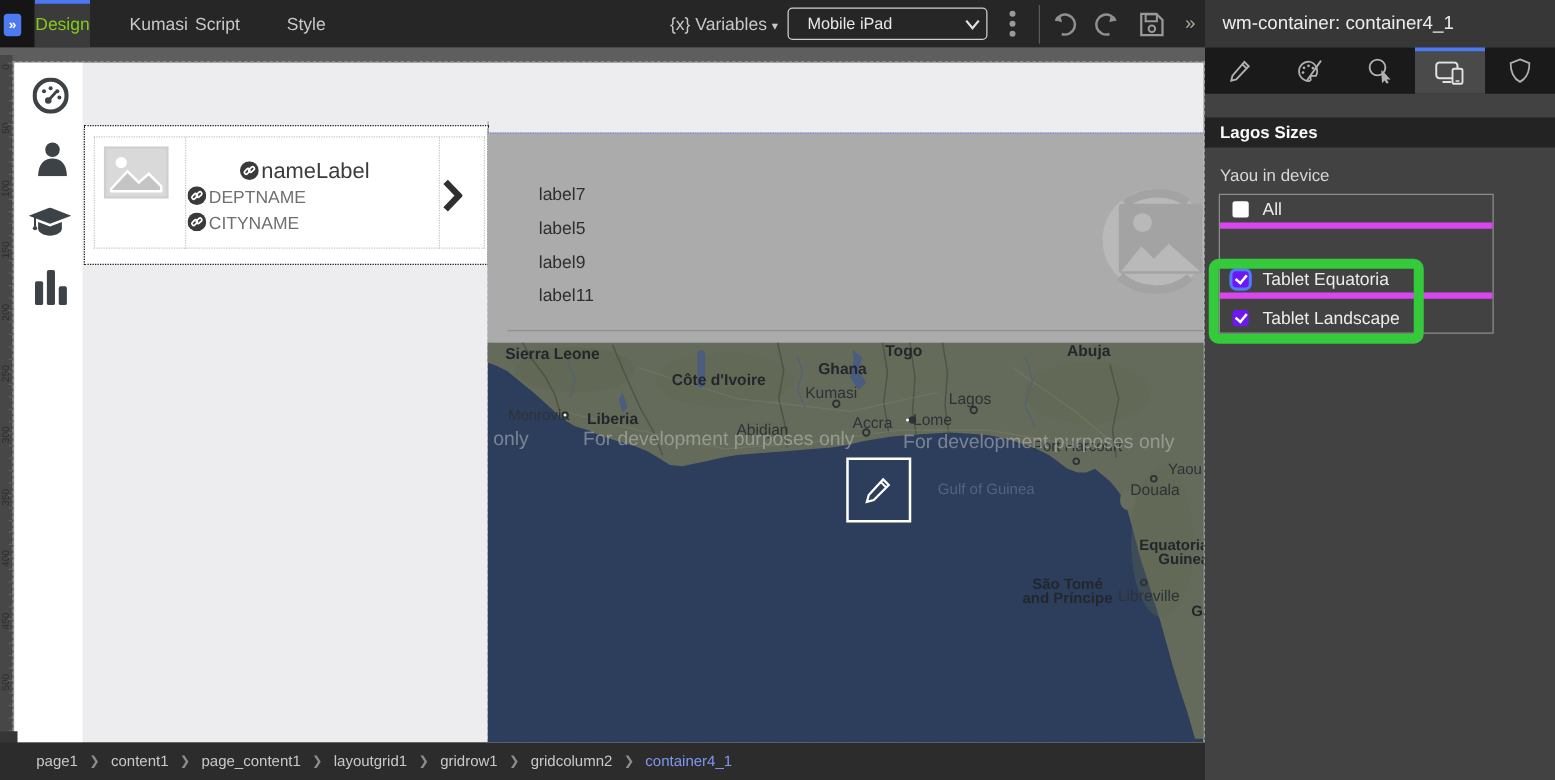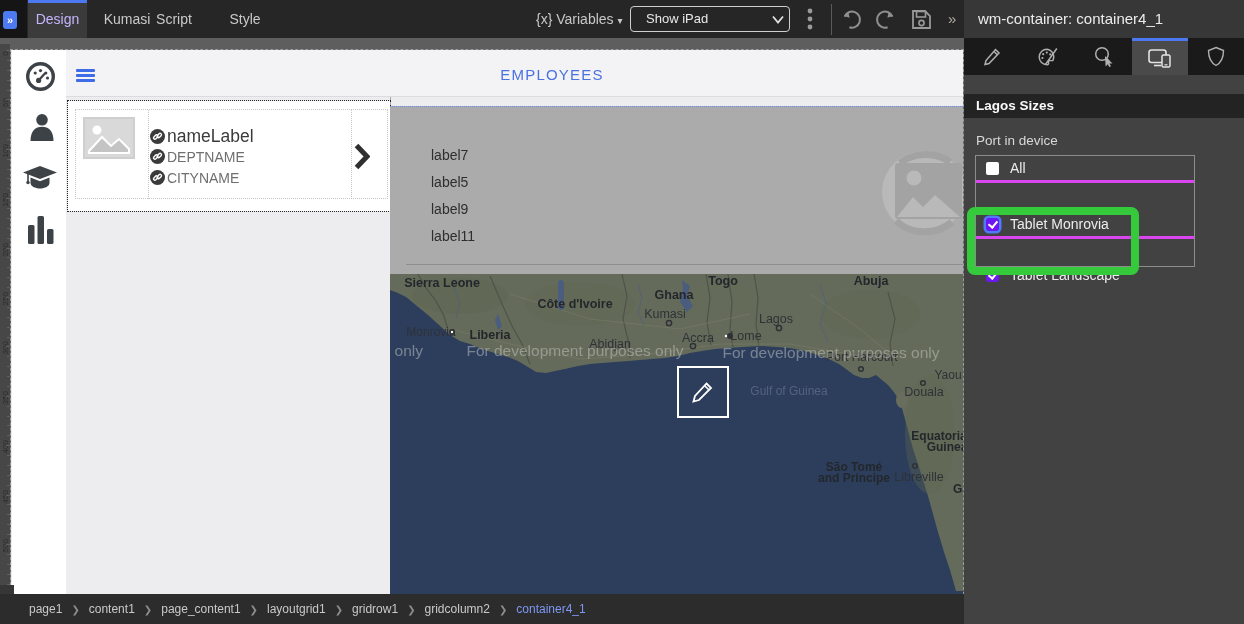--- a/index.html
+++ b/index.html
@@ -6,34 +6,34 @@
   html,body { width:1244px; height:624px; overflow:hidden; background:#424242;
     font-family:"Liberation Sans", sans-serif; }
   .abs { position:absolute; }
   #stage { position:relative; width:1244px; height:624px; }
   
   #toolbar { left:0; top:0; width:964px; height:38px; background:#262626; }
   #tb-left { left:0; top:0; width:27px; height:38px; background:#151515; }
   #tb-blue { left:3px; top:11px; width:14px; height:18px; background:#4d79f1; border-radius:3px;
     color:#fff; font-size:11px; text-align:center; line-height:18px; font-weight:bold;}
   .tab { top:0; height:38px; line-height:38px; text-align:center; font-size:14px; color:#c9c9c9; }
-  #tab-design { left:28px; width:59px; background:#3b3b3b; border-top:3px solid #4c79f2;
-    color:#c4b5fd; line-height:33px; }
+  #tab-design { left:28px; width:44px; background:#3b3b3b; border-top:3px solid #4c79f2;
+    color:#84cc16; line-height:33px; }
   
   #rpanel { left:964px; top:0; width:280px; height:624px; background:#424242; }
   #rp-head { left:0; top:0; width:280px; height:38px; background:#373737; color:#ececec;
     font-size:15px; line-height:38px; padding-left:14px; }
   #rp-tabs { left:0; top:38px; width:280px; height:37px; background:#1a1a1a; }
   .rtab { top:0; width:56px; height:37px; display:flex; align-items:center; justify-content:center; }
   .rtab.active { background:#4a4a4a; border-top:3px solid #4c79f2; height:37px; }
   #rp-band { left:0; top:94px; width:280px; height:24px; background:#232323; color:#fafafa;
     font-size:13.5px; font-weight:bold; line-height:24px; padding-left:12px; }
   #rp-show { left:12px; top:133px; color:#d8d8d8; font-size:13.5px; }
   #rp-table { left:11px; top:155px; width:220px; height:112px; border:1px solid #8c8c8c; }
-  .rrow { left:0; width:218px; height:27px; border-bottom:3px solid #d946ef;
+  .rrow { left:0; width:218px; height:27px; border-bottom:5px solid #d946ef;
     display:flex; align-items:center; }
   .rrow:last-child { border-bottom:none; height:28px; }
   .cb { width:13px; height:13px; margin-left:10px; border-radius:2px; background:#fff; }
   .cb.on { background:#6d17f2; border-radius:3px; position:relative; }
   .cb.focus { box-shadow:0 0 0 2.5px #4f7af8; }
   .cb.on:after { content:""; position:absolute; left:3.5px; top:1px; width:4px; height:7px;
     border:solid #fff; border-width:0 2px 2px 0; transform:rotate(40deg); }
   .rlab { margin-left:11px; color:#ececec; font-size:14px; }
   #greenbox { left:3px; top:207px; width:172px; height:68px; border:8px solid #35c93c;
     border-radius:8px; }
@@ -54,21 +54,21 @@
     font-size:15px; letter-spacing:1.2px; }
   
   #listw { left:56.5px; top:50.5px; width:322px; height:110px; background:#fff;
     outline:1px dotted #222; }
   #card { left:7.5px; top:8px; width:313px; height:90.5px; background:#fff;
     border:1px dotted #c6c6c6; }
   #imgcell { left:7px; top:7px; width:52px; height:42px; }
   .dotsep { top:0.5px; width:1px; height:89px; border-left:1px dotted #c6c6c6; }
   .linkrow { left:74px; display:flex; align-items:center; }
   .linkico { width:15px; height:15px; flex:none; margin-right:2px; }
-  #namelab { top:16px; } #namelab span { font-size:17.5px; color:#3b3b3b; }
+  #namelab { top:16px;margin-left:42px; } #namelab span { font-size:17.5px; color:#3b3b3b; }
   #deptlab { top:39px; } #deptlab span { font-size:14px; color:#6f6f6f; }
   #citylab { top:60px; } #citylab span { font-size:14px; color:#6f6f6f; }
   #chev { left:278px; top:33px; }
   
   #colsep { left:378.5px; top:47px; width:1px; height:497px; border-left:1px dashed #a9a9a9; }
   #bluebar { left:379px; top:47.5px; width:573px; height:8.5px; background:#4e71e8; color:#fff;
     font-size:7.5px; line-height:8.5px; padding-left:5px; }
   #graybox { left:379px; top:56px; width:573px; height:168px; background:#ababab; overflow:hidden;
     border-top:1px dotted #6e8df0; }
   .glab { left:41px; color:#2e2e2e; font-size:14px; }
@@ -86,21 +86,21 @@
 <div id="stage">
 
   <div class="abs" id="toolbar">
     <div class="abs" id="tb-left"></div>
     <div class="abs" id="tb-blue">»</div>
     <div class="abs tab" id="tab-design">Design</div>
     <div class="abs tab" style="left:96px;width:62px;">Kumasi</div>
     <div class="abs tab" style="left:144px;width:60px;">Script</div>
     <div class="abs tab" style="left:218px;width:54px;">Style</div>
     <div class="abs" style="left:536px;top:0;height:38px;line-height:38px;color:#c8c8c8;font-size:14px;">{x} Variables <span style="font-size:10px;">▾</span></div>
-    <div class="abs" style="left:630px;top:6px;width:160px;height:26px;border:1px solid #cfcfcf;border-radius:4px;color:#e8e8e8;font-size:13px;line-height:24px;padding-left:15px;">Show iPad</div>
+    <div class="abs" style="left:630px;top:6px;width:160px;height:26px;border:1px solid #cfcfcf;border-radius:4px;color:#e8e8e8;font-size:13px;line-height:24px;padding-left:15px;">Mobile iPad</div>
     <svg class="abs" style="left:771px;top:14px;" width="14" height="12">
         <path d="M2,2.5 L7,8.5 L12,2.5" fill="none" stroke="#e0e0e0" stroke-width="1.8"></path>
       </svg>
     <svg class="abs" style="left:805px;top:8px;" width="10" height="23">
       <circle cx="5" cy="3" r="2.4" fill="#9a9a9a"></circle>
         <circle cx="5" cy="11" r="2.4" fill="#9a9a9a"></circle>
         <circle cx="5" cy="19" r="2.4" fill="#9a9a9a"></circle>
     </svg>
     <div class="abs" style="left:831px;top:4px;width:1px;height:31px;background:#5a5a5a;"></div>
 
@@ -155,31 +155,31 @@
           <path d="M16.5,15.8 H19.5" stroke="#e3e3e3" stroke-width="1.2"></path>
         </svg>
       </div>
       <div class="abs rtab" style="left:224px;">
         <svg width="18" height="21" viewBox="0 0 18 21">
             <path d="M9,1.5 L16.5,4.5 C16.5,11 14.5,16.5 9,19.5 C3.5,16.5 1.5,11 1.5,4.5 Z" fill="none" stroke="#b0b0b0" stroke-width="1.4"></path>
           </svg>
       </div>
     </div>
     <div class="abs" id="rp-band">Lagos Sizes</div>
-    <div class="abs" id="rp-show">Port in device</div>
+    <div class="abs" id="rp-show">Yaou in device</div>
     <div class="abs" id="rp-table">
       <div class="abs rrow" style="top:0;">
           <div class="cb"></div>
           <div class="rlab">All</div>
         </div>
       <div class="abs rrow" style="top:56px;">
           <div class="cb on focus"></div>
-          <div class="rlab">Tablet Monrovia</div>
+          <div class="rlab">Tablet Equatoria</div>
         </div>
-      <div class="abs rrow" style="top:84px;margin-top:21px;">
+      <div class="abs rrow" style="top:84px;">
           <div class="cb on"></div>
           <div class="rlab">Tablet Landscape</div>
         </div>
     </div>
     <div class="abs" id="greenbox"></div>
   </div>
 
   <div class="abs" id="canvas">
     <div class="abs" id="ruler">
         <div class="rnum" style="top:5px;">0</div>
@@ -269,28 +269,20 @@
  <path d="M7.5,11.5 L7.5,17 C7.5,20 12,22.5 17,22.5 C22,22.5 26.5,20 26.5,17 L26.5,11.5 L17,15.2 Z" fill="#3d4247"></path>
  <path d="M5,7.5 L5,15" stroke="#3d4247" stroke-width="1.6"></path>
  <circle cx="5" cy="16.5" r="1.7" fill="#3d4247"></circle>
 </svg>
 <svg style="position:absolute;left:16px;top:166px;" width="26" height="28" viewBox="0 0 26 28">
  <rect x="0" y="9" width="6.5" height="19" rx="1.5" fill="#3d4247"></rect>
  <rect x="9.5" y="0" width="6.5" height="28" rx="1.5" fill="#3d4247"></rect>
  <rect x="19" y="13" width="6.5" height="15" rx="1.5" fill="#3d4247"></rect>
 </svg>
 </div>
-      <div class="abs" id="phead">
-        <div class="abs" id="ham">
-            <div></div>
-            <div></div>
-            <div></div>
-          </div>
-        <div class="abs" id="emptitle">EMPLOYEES</div>
-      </div>
 
       <div class="abs" id="listw">
         <div class="abs" id="card">
           <svg class="abs" id="imgcell" width="52" height="42" viewBox="0 0 52 42">
             <rect x="1" y="1" width="50" height="40" fill="#d9d9d9" stroke="#cfcfcf" stroke-width="2"></rect>
             <circle cx="14" cy="13" r="4.5" fill="#fff"></circle>
             <path d="M6,34 L19,20 L28,29 L36,22 L46,32 L46,36 L6,36 Z" fill="#c4c4c4" stroke="#fff" stroke-width="2"></path>
           </svg>
           <div class="abs dotsep" style="left:72px;"></div>
           <div class="abs dotsep" style="left:275px;"></div>

